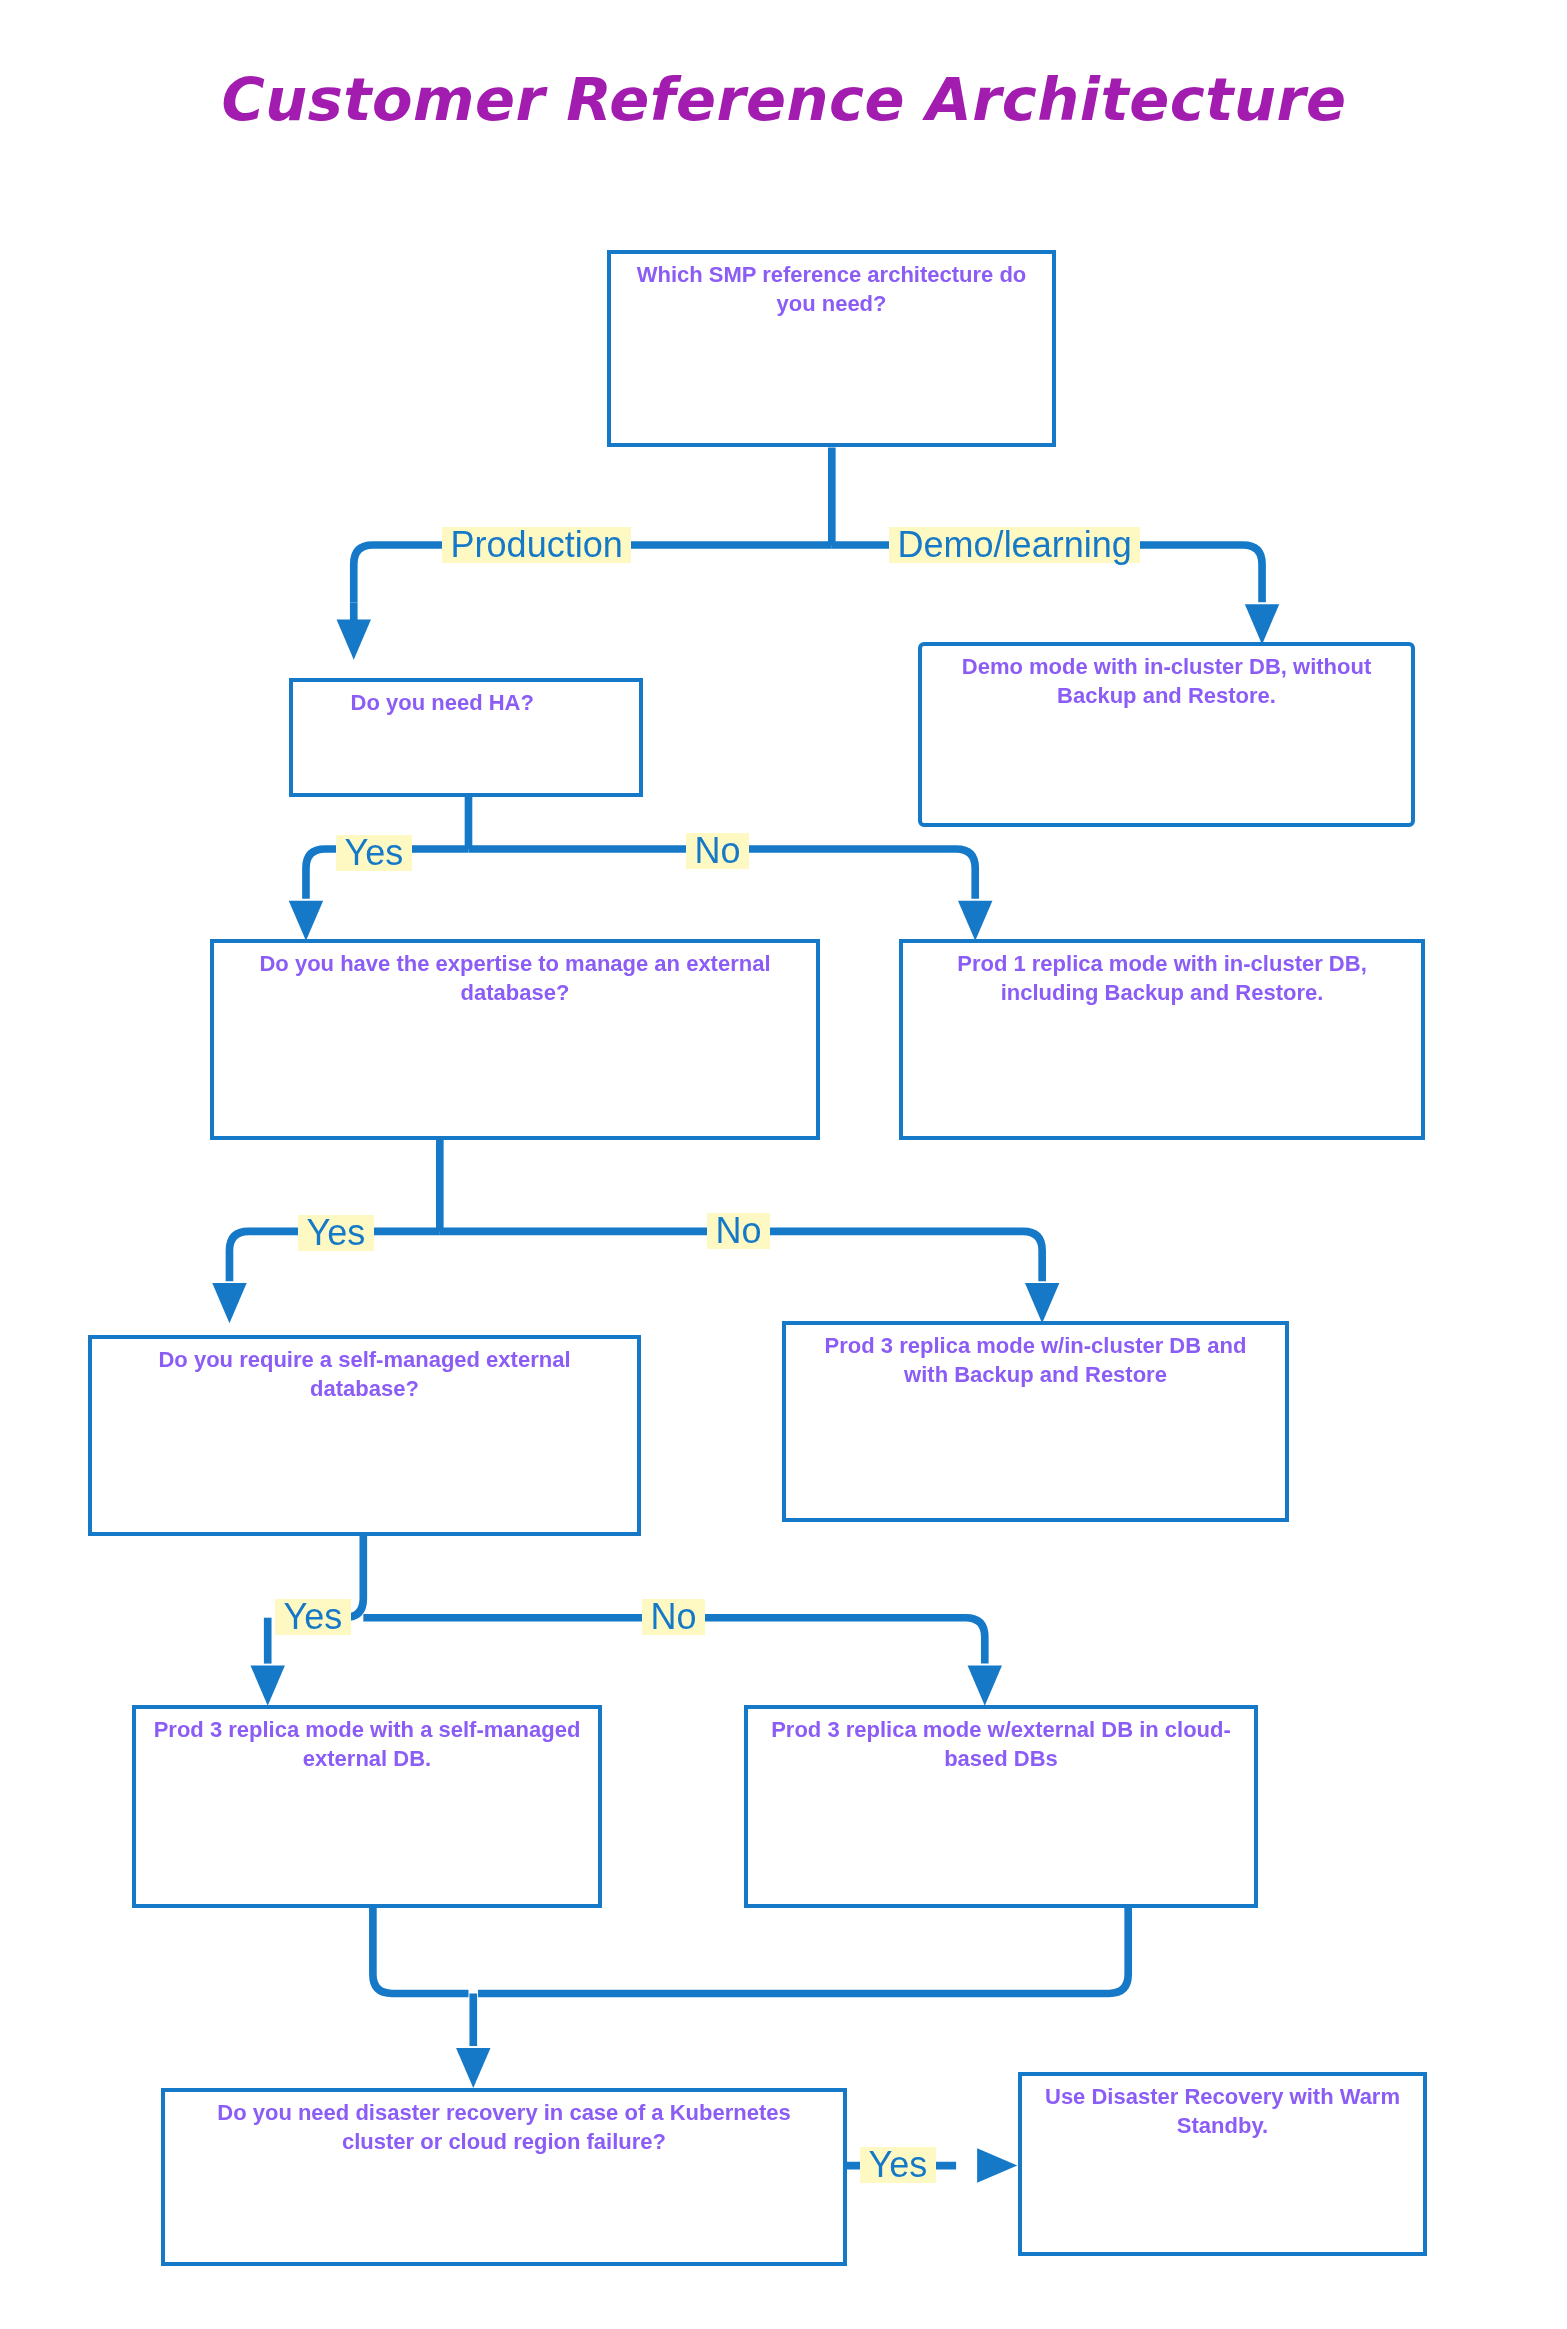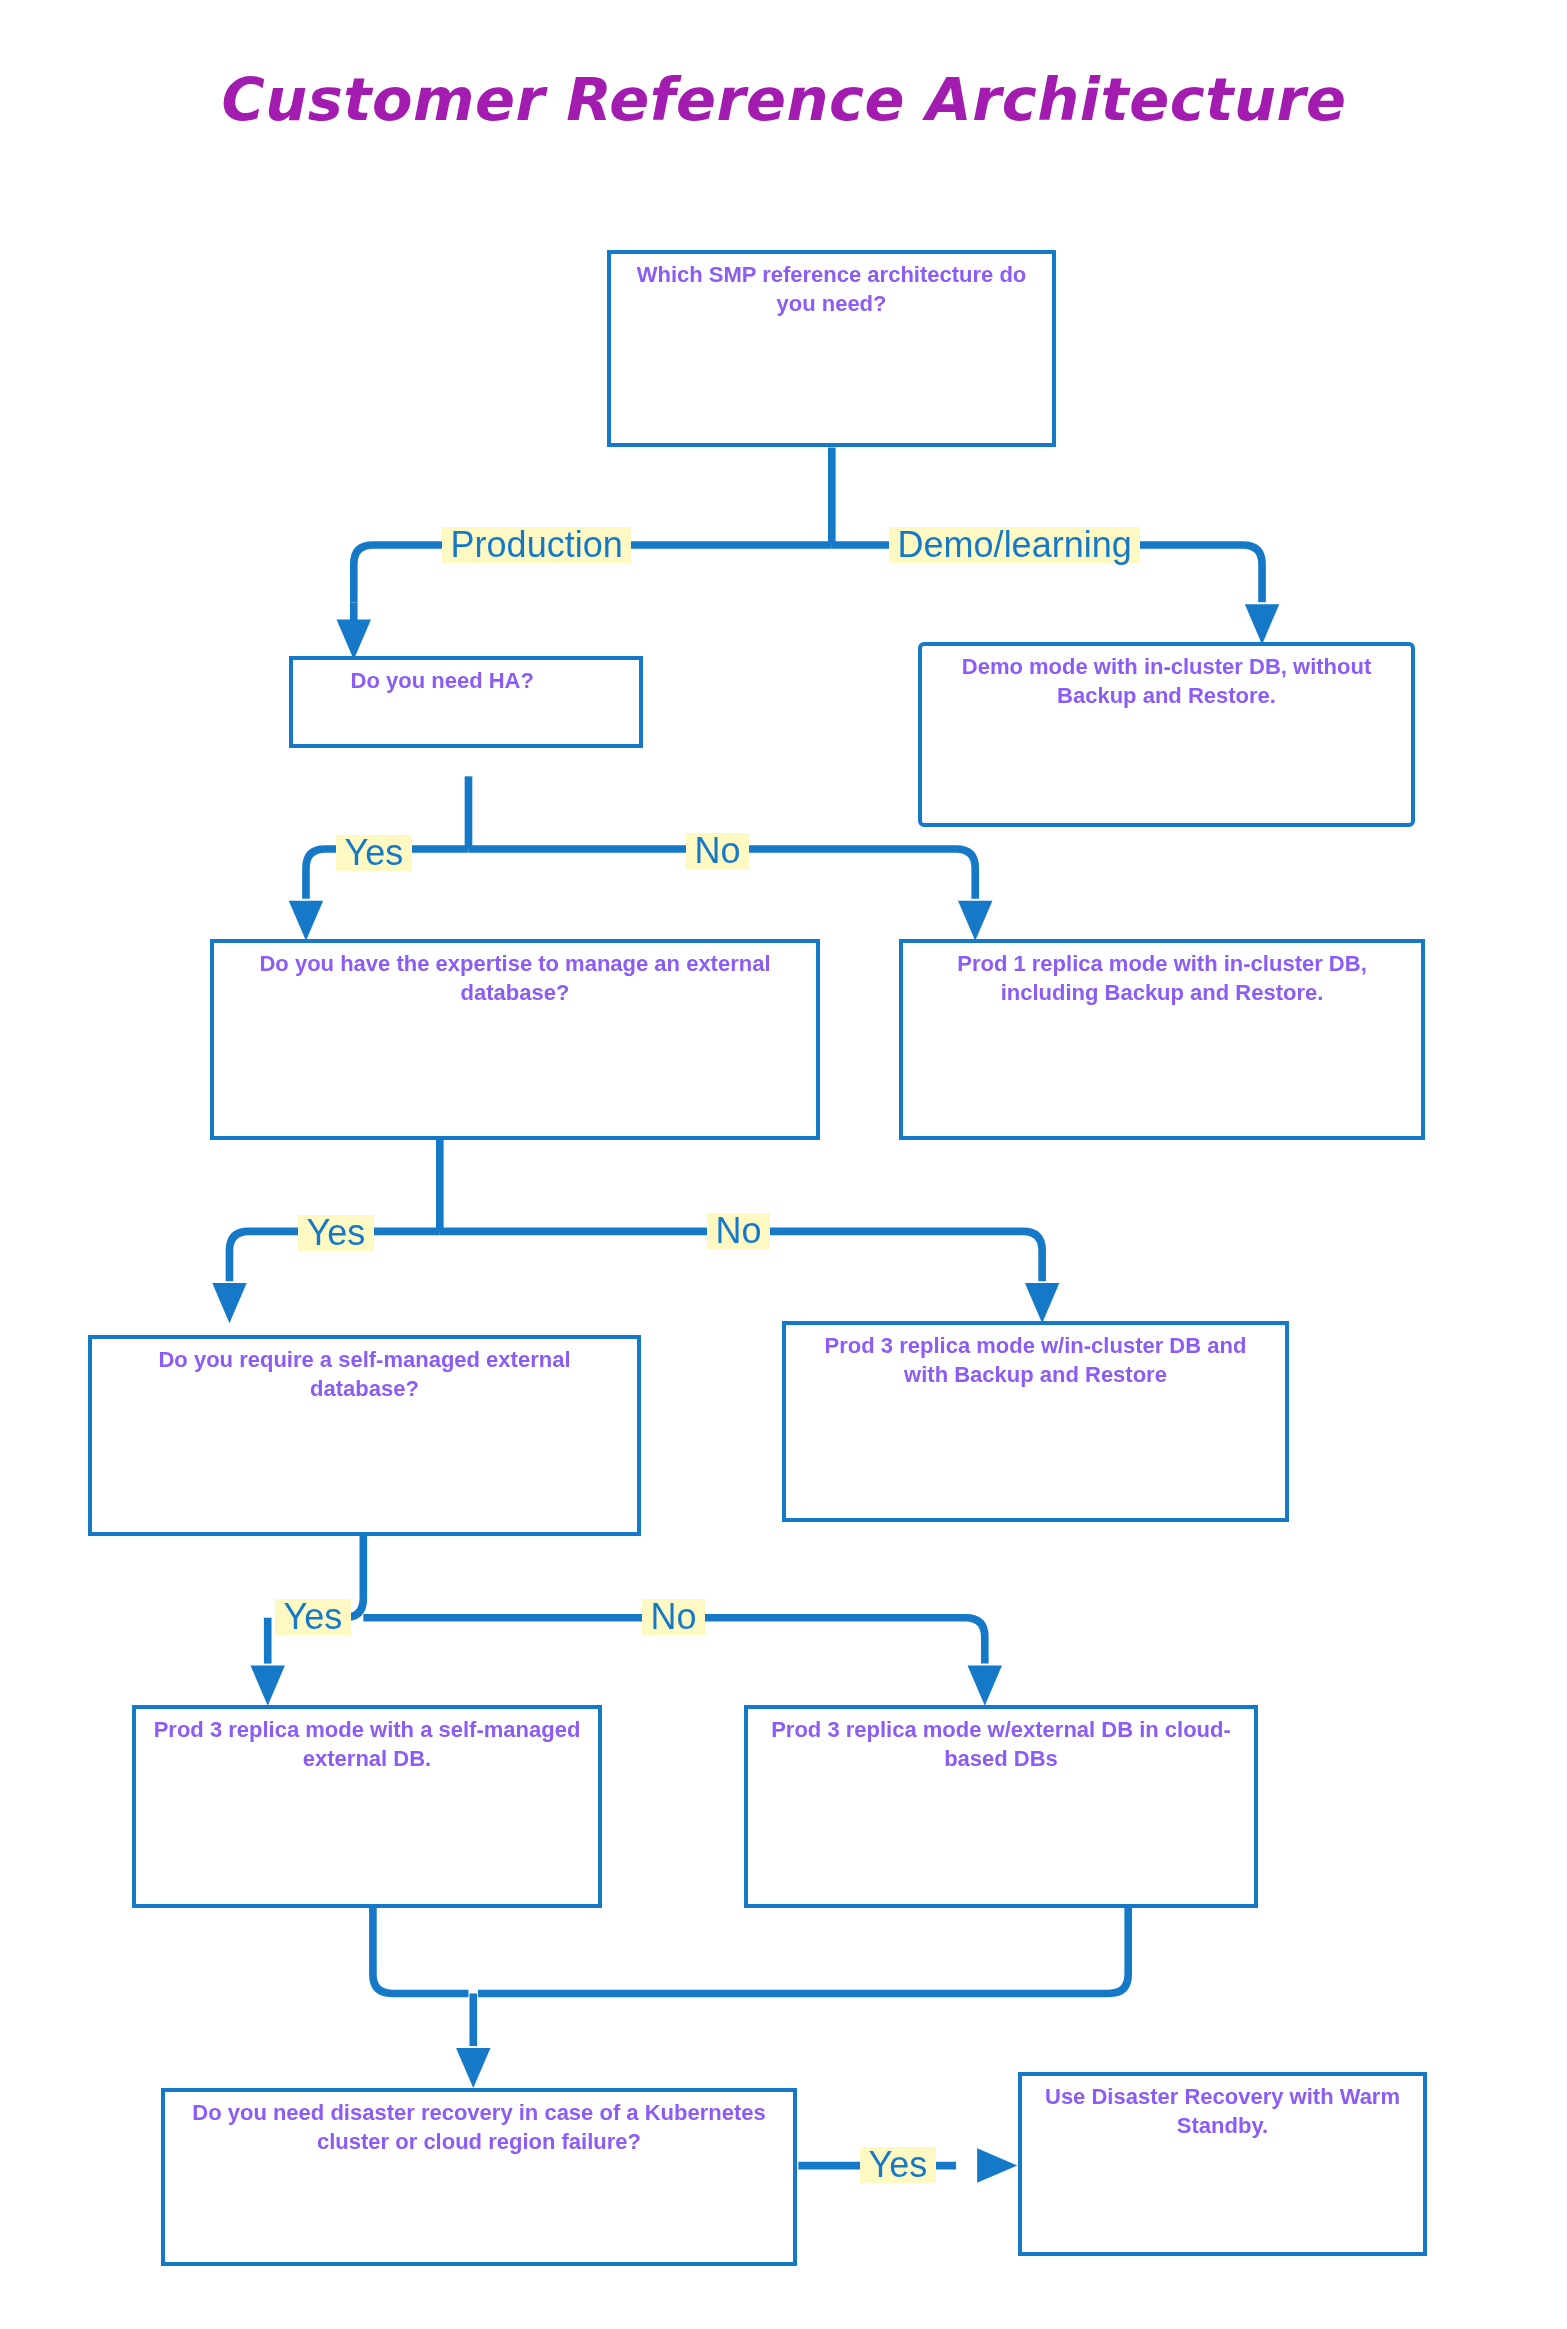--- a/index.html
+++ b/index.html
@@ -124,21 +124,21 @@
     <polygon points="1022,2247 1022,2283 1064,2265" fill="#1579C8" stroke="none"></polygon>
   </g>
 </svg>
 
 <div class="page-title">Customer Reference Architecture</div>
 
 <div class="node center" style="left:607px; top:250px; width:449px; height:197px;">
   <span class="node-label">Which SMP reference architecture do you need?</span>
 </div>
 
-<div class="node left" style="left:289px; top:656px; width:354px; height:92px;padding-left:48px;">
+<div class="node left" style="left:289px; top:678px; width:354px; height:119px;padding-left:48px;">
   <span class="node-label">Do you need HA?</span>
 </div>
 
 <div class="node center" style="left:918px; top:642px; width:497px; height:185px;border-radius:6px;">
   <span class="node-label">Demo mode with in-cluster DB, without Backup and Restore.</span>
 </div>
 
 <div class="node center" style="left:170px; top:939px; width:610px; height:201px;margin-left:40px;">
   <span class="node-label">Do you have the expertise to manage an external database?</span>
 </div>
@@ -156,21 +156,21 @@
 </div>
 
 <div class="node center" style="left:132px; top:1705px; width:470px; height:203px;">
   <span class="node-label">Prod 3 replica mode with a self-managed external DB.</span>
 </div>
 
 <div class="node center" style="left:744px; top:1705px; width:514px; height:203px;">
   <span class="node-label">Prod 3 replica mode w/external DB in cloud-based DBs</span>
 </div>
 
-<div class="node center" style="left:161px; top:2088px; width:636px; height:178px;">
+<div class="node center" style="left:161px; top:2088px; width:686px; height:178px;">
   <span class="node-label">Do you need disaster recovery in case of a Kubernetes cluster or cloud region failure?</span>
 </div>
 
 <div class="node center" style="left:1018px; top:2072px; width:409px; height:184px;">
   <span class="node-label">Use Disaster Recovery with Warm Standby.</span>
 </div>
 
 <div class="edge-label" style="left:442px; top:545px;">Production</div>
 
 <div class="edge-label" style="left:889px; top:545px;">Demo/learning</div>

